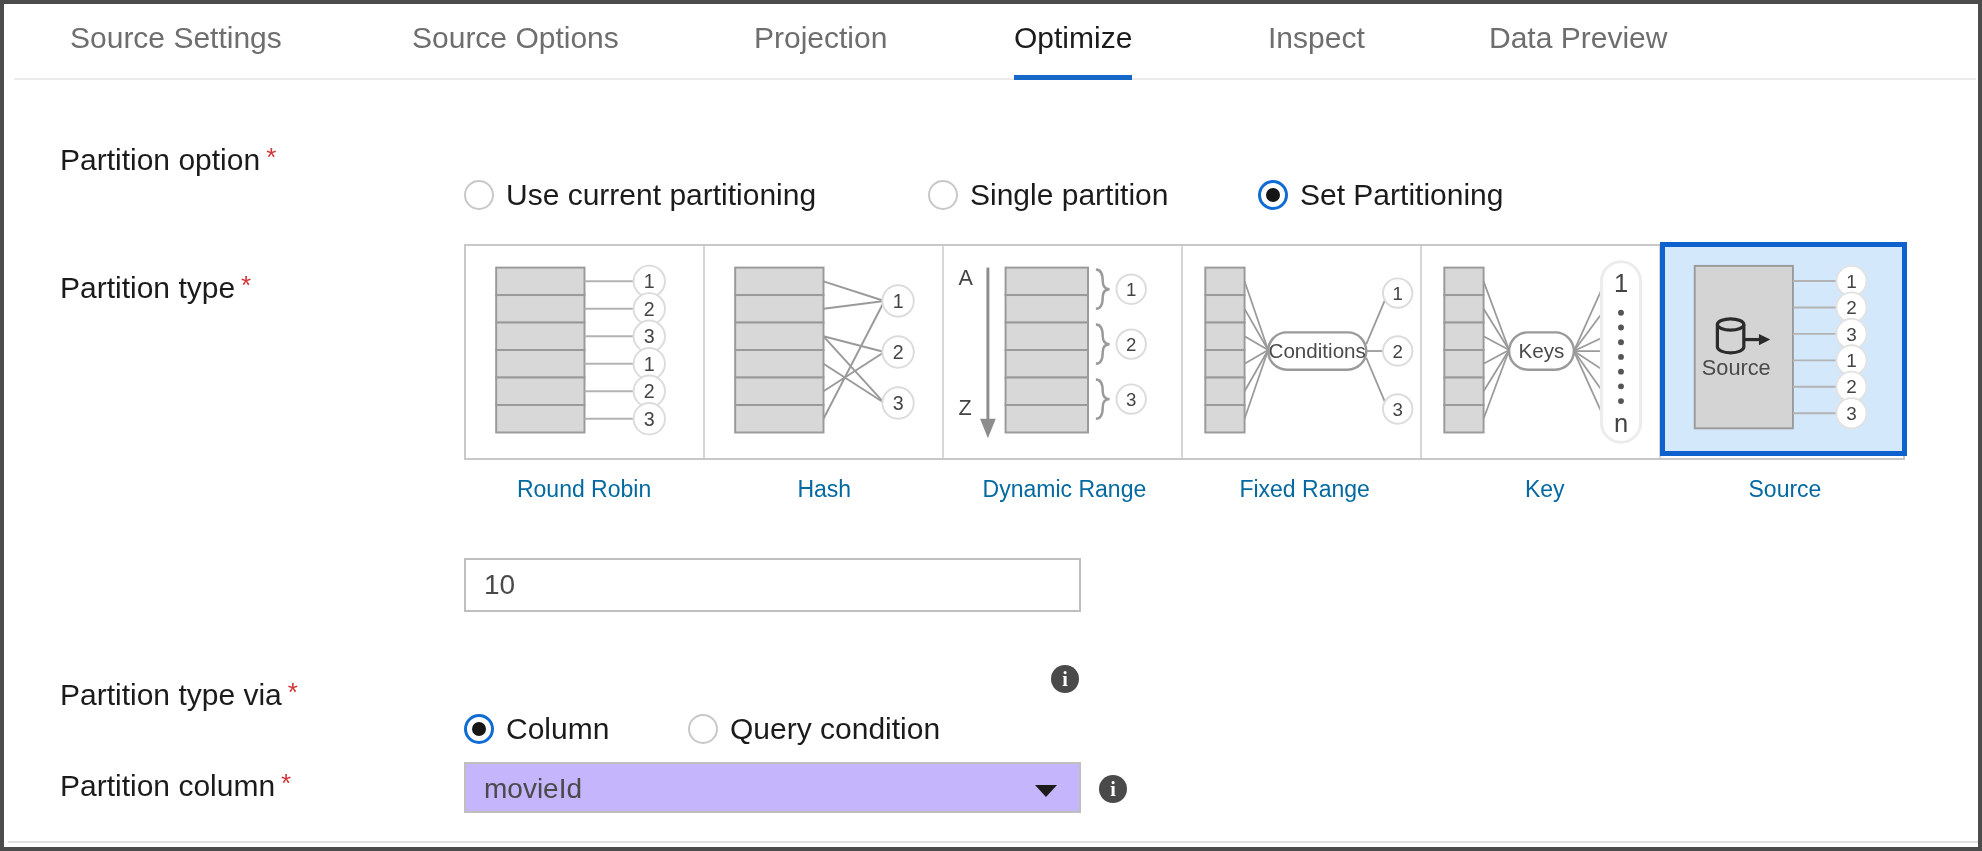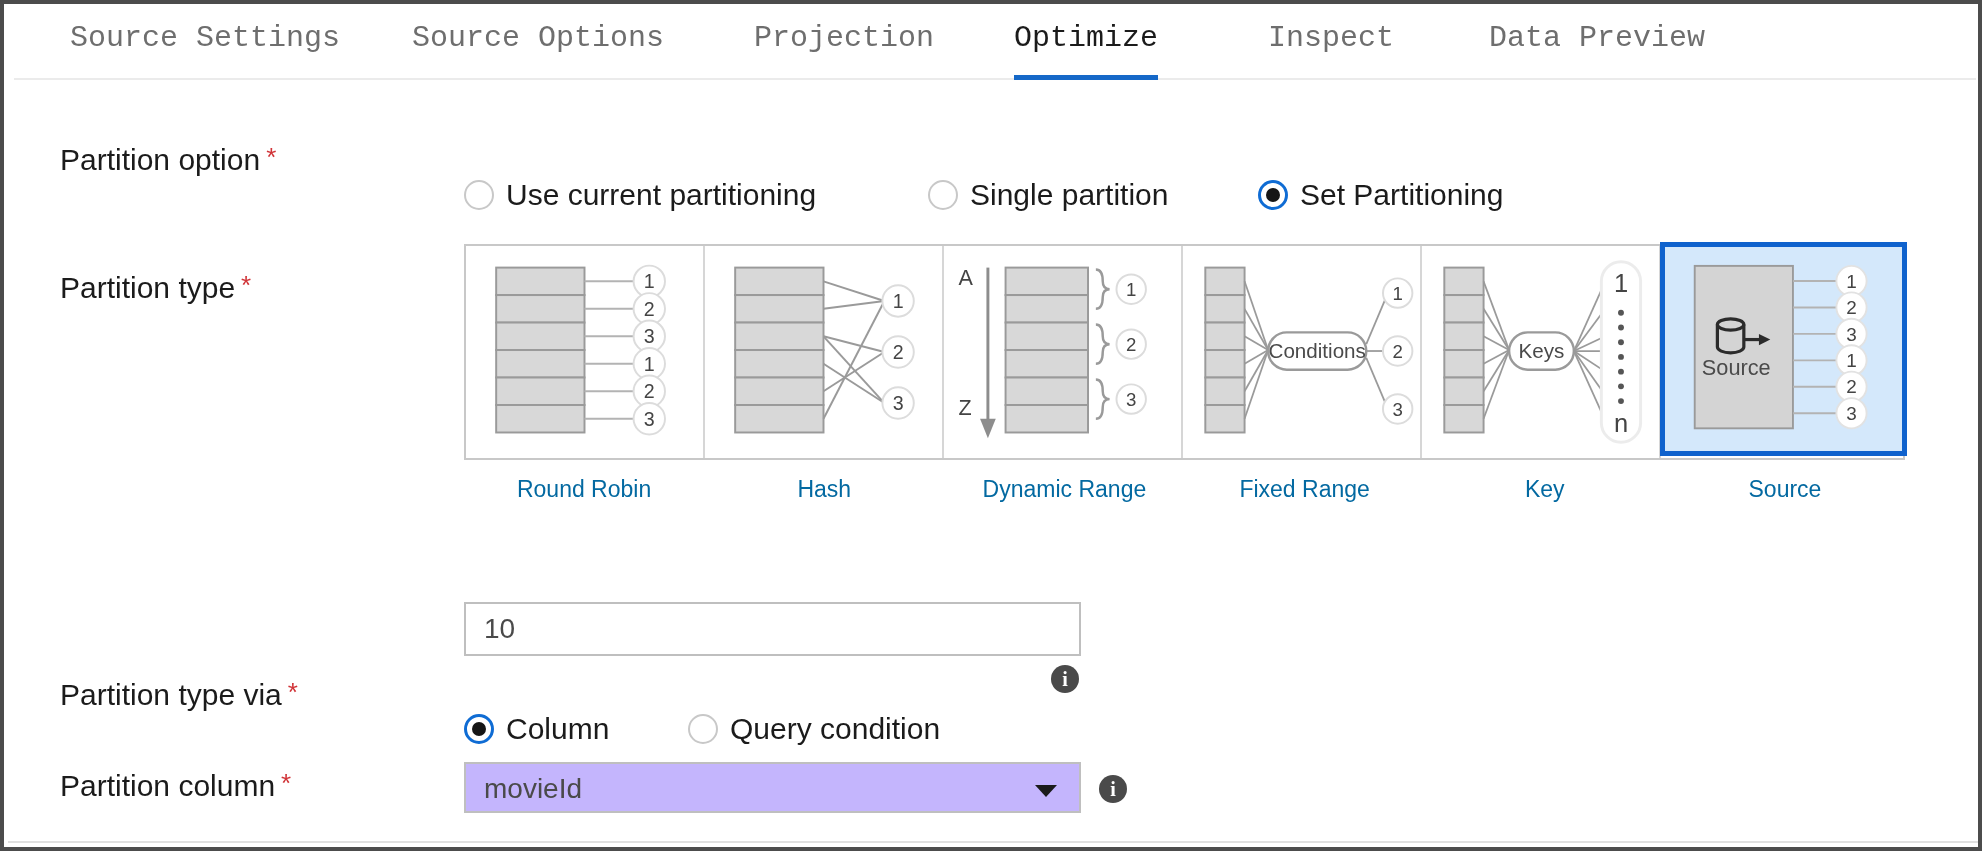--- a/index.html
+++ b/index.html
@@ -29,21 +29,20 @@
   
   .tabbar {
     position: absolute;
     left: 6px;
     top: 0;
     width: 1962px;
     height: 76px;
     background: #ffffff;
     border-bottom: 2px solid #ebebeb;
     box-sizing: border-box;
-    font-family: Liberation Mono, monospace;
   }
   .tab {
     position: absolute;
     top: 14px;
     height: 60px;
     font-size: 30px;
     color: #6e6e6e;
     white-space: nowrap;
     cursor: pointer;
     box-sizing: border-box;
@@ -505,21 +504,21 @@
 
     <div class="cardlabels">
       <div class="cardlabel">Round Robin</div>
       <div class="cardlabel">Hash</div>
       <div class="cardlabel">Dynamic Range</div>
       <div class="cardlabel">Fixed Range</div>
       <div class="cardlabel">Key</div>
       <div class="cardlabel">Source</div>
     </div>
 
-    <input class="textbox" style="left: 456px; top: 478px; width: 617px; margin-top: 44px;" value="10">
+    <input class="textbox" style="left: 456px; top: 478px; width: 617px;" value="10">
 
     <div class="row-label" style="left:52px; top:597px;">
       <span>Partition type via</span><span class="req">*</span>
     </div>
     <div class="radio checked" style="left:456px; top:598px;">
       <span class="dot"></span>
       <span class="rlabel">Column</span>
     </div>
     <div class="radio" style="left:680px; top:598px;">
       <span class="dot"></span>

